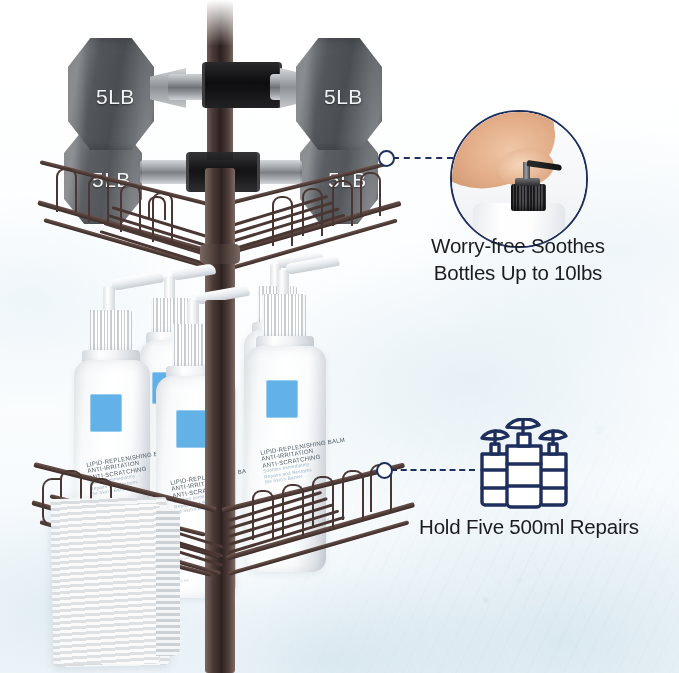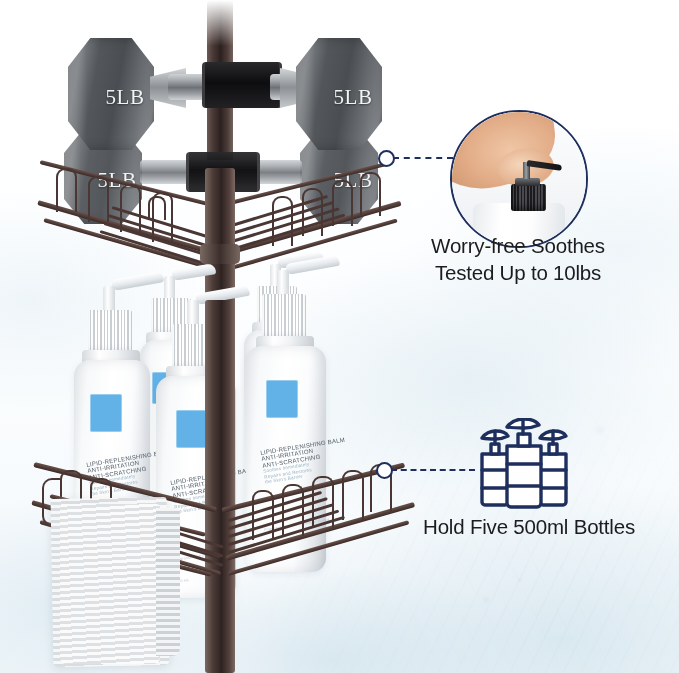--- a/index.html
+++ b/index.html
@@ -81,22 +81,22 @@
     background:linear-gradient(100deg,#6f7377 0%,#7b7f83 14%,#53575b 32%,#4a4e52 55%,#6d7175 78%,#85898d 92%,#55595d 100%);
     clip-path:polygon(26% 0%, 74% 0%, 100% 26%, 100% 74%, 74% 100%, 26% 100%, 0% 74%, 0% 26%);
     box-shadow:inset 0 0 12px rgba(0,0,0,.28);
   }
   .db-head .facet{
     position:absolute;left:0;top:0;width:22%;height:100%;
     background:linear-gradient(90deg,rgba(255,255,255,.22),rgba(255,255,255,0));
   }
   .db-label{
     position:absolute;left:0;right:0;top:42%;
-    text-align:center;color:#f2f3f4;font-size:21px;letter-spacing:.5px;
-    font-family:Liberation Serif, serif;
+    text-align:left;color:#f2f3f4;font-size:21px;letter-spacing:.5px;
+    font-family:Liberation Sans, sans-serif;
     text-shadow:0 1px 2px rgba(0,0,0,.5);
     padding-left:28px;
   }
   .db-bar{
     position:absolute;height:30px;
     background:linear-gradient(180deg,#cfd2d5 0%,#a4a8ac 25%,#6e7276 52%,#9a9ea2 76%,#cfd2d5 100%);
     border-radius:4px;
   }
   .db-grip{
     position:absolute;height:46px;width:74px;
@@ -444,21 +444,21 @@
       <div class="pc-finger"></div>
       <div class="pc-pump"></div>
       <div class="pc-pump-top"></div>
       <div class="pc-pump-stem"></div>
       <div class="pc-pump-spout"></div>
     </div>
   </div>
 
   <div class="caption" style="left:404px;top:232px;width:228px;">
     <div>Worry-free Soothes</div>
-    <div>Tested Up to 10lbs</div>
+    <div>Bottles Up to 10lbs</div>
   </div>
 
   <div class="dot-marker" style="left:376px;top:462px;"></div>
   <div class="dash" style="left:391px;top:469px;width:84px;"></div>
 
   <div class="icon-bottles" style="left:470px;top:418px;">
     <svg width="108" height="92" viewBox="0 0 108 92" fill="none" aria-hidden="true">
       <g stroke="#1e2f5e" stroke-width="3.4" fill="#ffffff" stroke-linejoin="round" stroke-linecap="round">
 
         <path d="M12 36 h26 v48 a3 3 0 0 1 -3 3 h-20 a3 3 0 0 1 -3 -3 z"></path>
@@ -476,16 +476,16 @@
         <path d="M37 28 h34 v57 a4 4 0 0 1 -4 4 h-26 a4 4 0 0 1 -4 -4 z"></path>
         <path d="M37 46 h34 M37 68 h34"></path>
         <path d="M48 16 h12 v12 h-12 z"></path>
         <path d="M37 9 q6 -8 17 -8 q11 0 15 6 q-7 3 -15 3 q-11 0 -17 -1 z"></path>
         <path d="M53 1 v15"></path>
       </g>
     </svg>
   </div>
 
   <div class="caption" style="left:398px;top:513px;width:262px;">
-    <div>Hold Five 500ml Bottles</div>
+    <div>Hold Five 500ml Repairs</div>
   </div>
 
 </div>
 
 </body></html>

